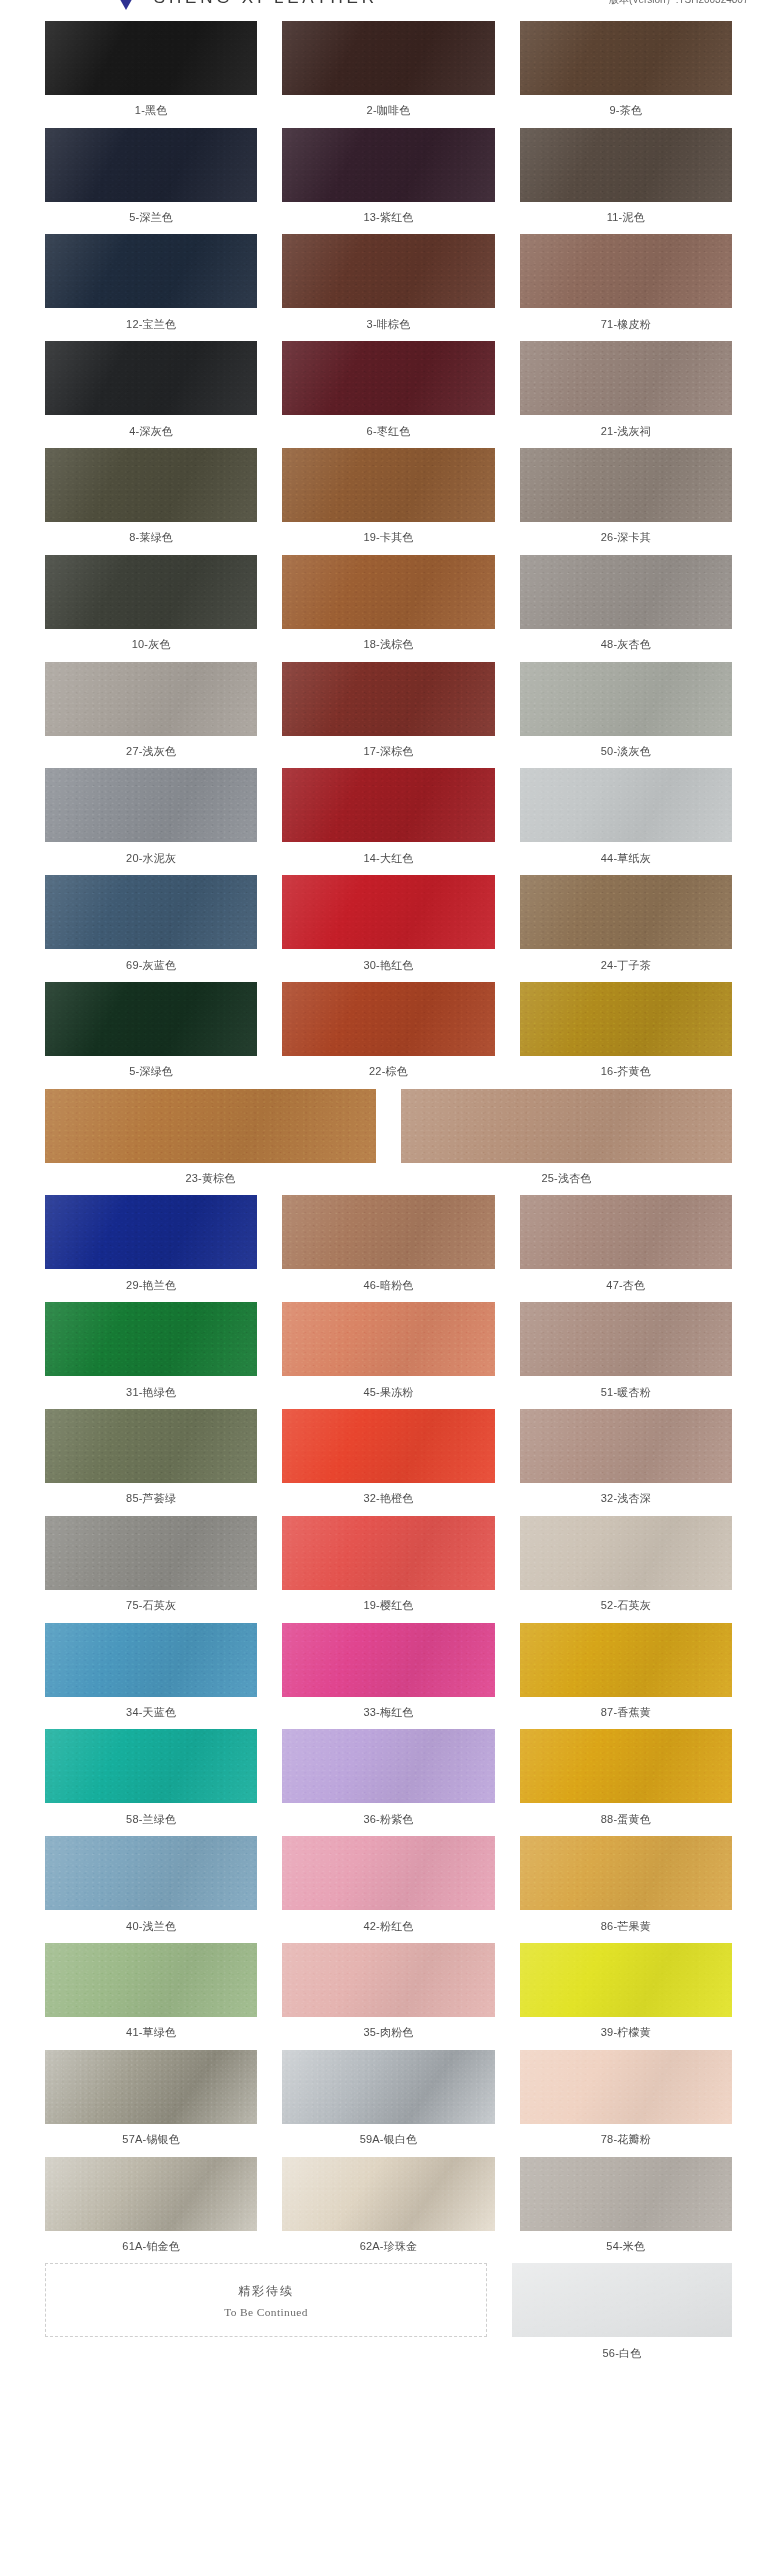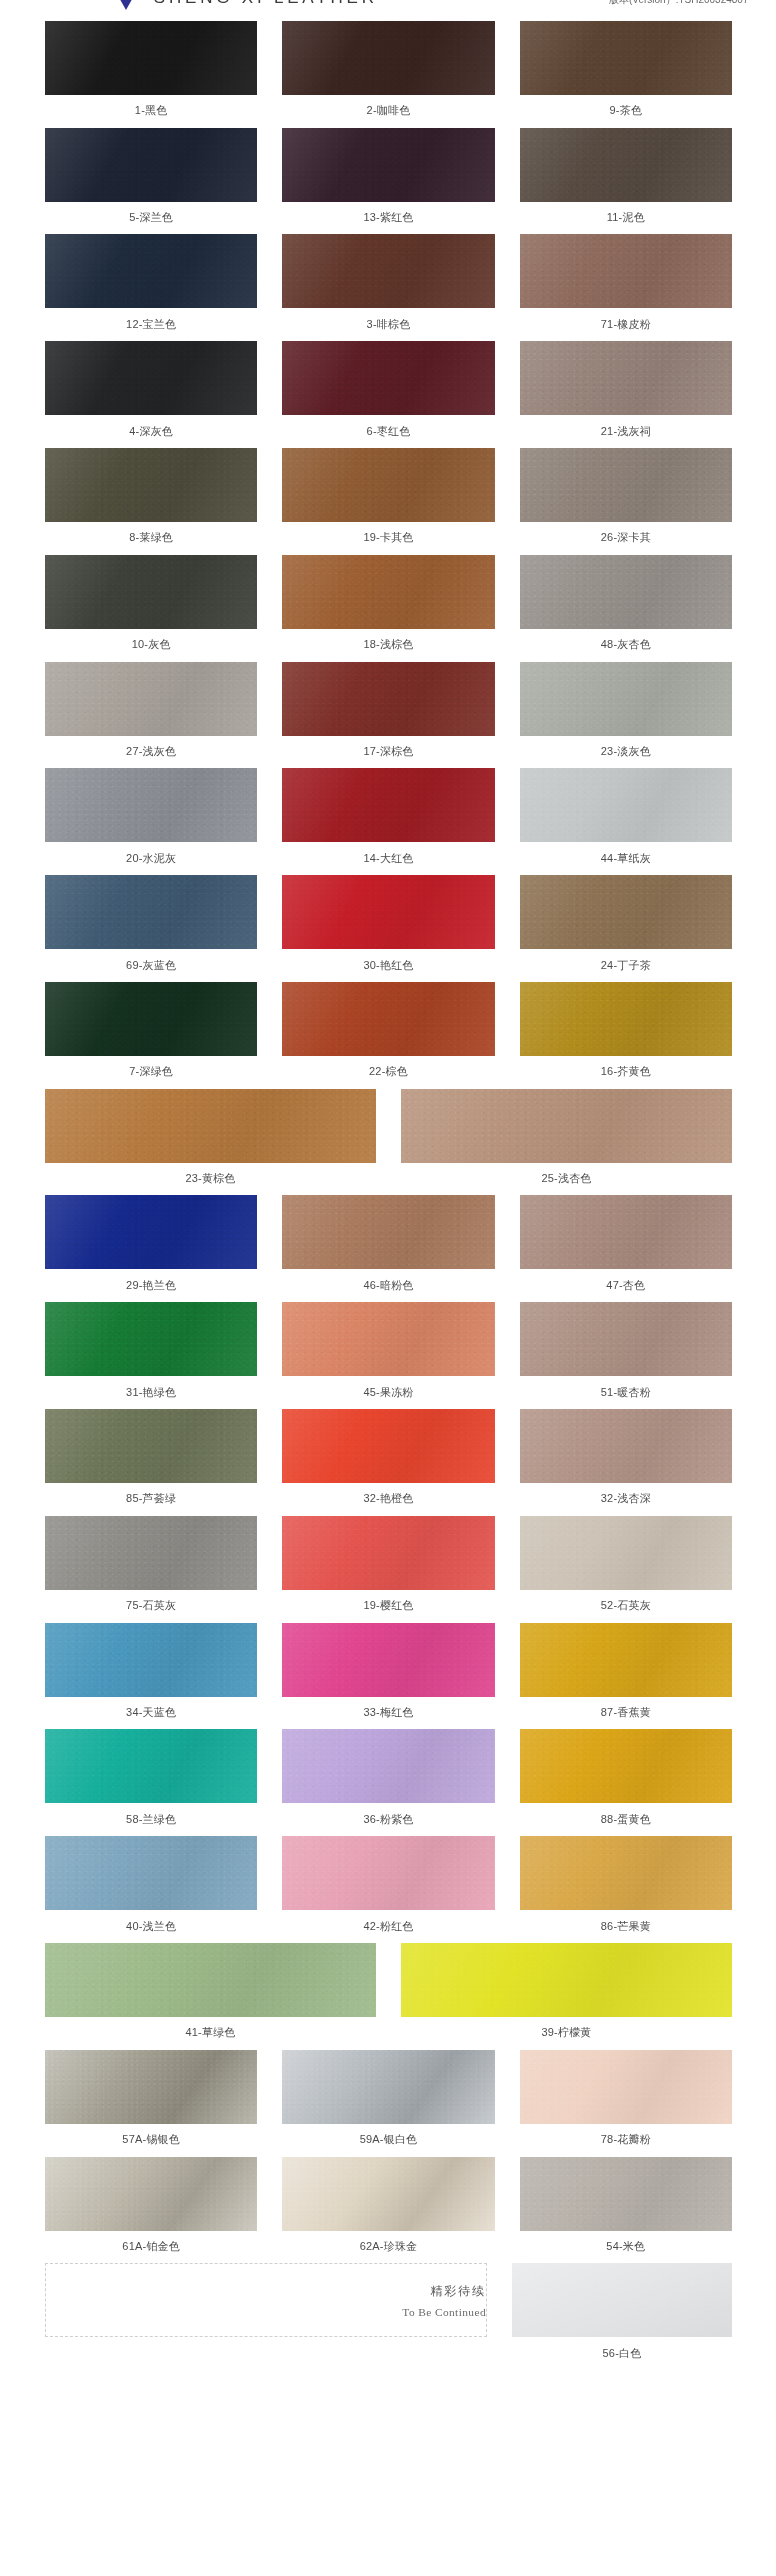--- a/index.html
+++ b/index.html
@@ -131,21 +131,21 @@
     padding: 0 45px;
     align-items: flex-start;
   }
   .tbc-box {
     flex: 2 1 0;
     margin-right: 0;
     height: 74px;
     border: 0.9px dashed #cfcfcf;
     display: flex;
     flex-direction: column;
-    align-items: flex-end;
+    align-items: center;
     justify-content: center;
     gap: 5.7px;
   }
   .tbc-cn {
     font-family: "DejaVu Serif", "Liberation Serif", serif;
     font-size: 12px;
     color: #555;
     letter-spacing: 1.9px;
   }
   .tbc-en {
@@ -326,21 +326,21 @@
             <div class="grain"></div>
             <div class="sheen"></div>
           </div>
           <div class="label">17-深棕色</div>
         </div>
         <div class="cell">
           <div class="swatch grain" style="background-color: rgb(169, 172, 164);">
             <div class="grain"></div>
             <div class="sheen"></div>
           </div>
-          <div class="label">23-淡灰色</div>
+          <div class="label">50-淡灰色</div>
         </div>
       </div>
       <div class="row">
         <div class="cell">
           <div class="swatch grain" style="background-color: rgb(140, 144, 150);">
             <div class="grain"></div>
             <div class="sheen"></div>
           </div>
           <div class="label">20-水泥灰</div>
         </div>
@@ -381,21 +381,21 @@
           </div>
           <div class="label">24-丁子茶</div>
         </div>
       </div>
       <div class="row">
         <div class="cell">
           <div class="swatch grain" style="background-color: rgb(20, 48, 31);">
             <div class="grain"></div>
             <div class="sheen"></div>
           </div>
-          <div class="label">7-深绿色</div>
+          <div class="label">5-深绿色</div>
         </div>
         <div class="cell">
           <div class="swatch grain" style="background-color: rgb(169, 67, 36);">
             <div class="grain"></div>
             <div class="sheen"></div>
           </div>
           <div class="label">22-棕色</div>
         </div>
         <div class="cell">
           <div class="swatch grain" style="background-color: rgb(176, 139, 29);">
@@ -582,20 +582,27 @@
           <div class="label">86-芒果黄</div>
         </div>
       </div>
       <div class="row">
         <div class="cell">
           <div class="swatch grain" style="background-color: rgb(157, 186, 138);">
             <div class="grain"></div>
             <div class="sheen"></div>
           </div>
           <div class="label">41-草绿色</div>
+        </div>
+        <div class="cell">
+          <div class="swatch grain" style="background-color: rgb(229, 180, 177);">
+            <div class="grain"></div>
+            <div class="sheen"></div>
+          </div>
+          <div class="label">35-肉粉色</div>
         </div>
         <div class="cell">
           <div class="swatch grain" style="background-color: rgb(226, 227, 39);">
             <div class="grain"></div>
             <div class="sheen"></div>
           </div>
           <div class="label">39-柠檬黄</div>
         </div>
       </div>
       <div class="row">

